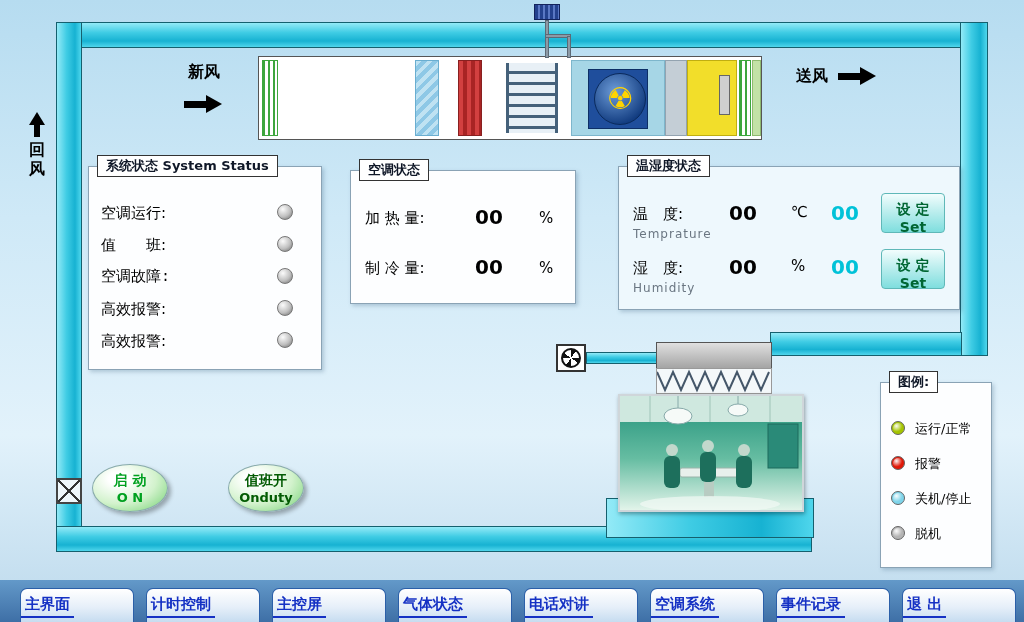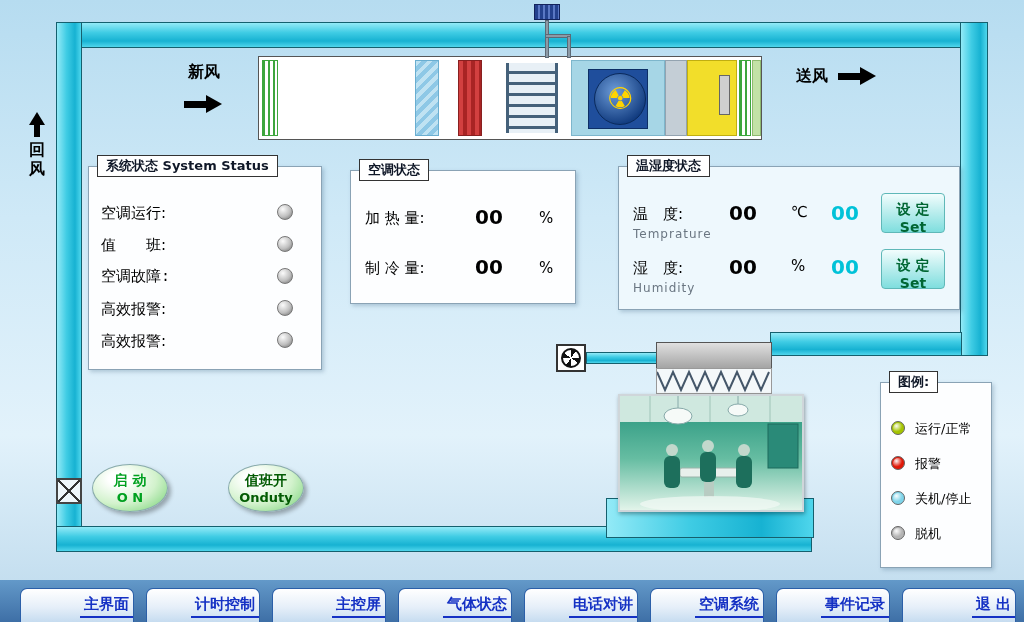--- a/index.html
+++ b/index.html
@@ -96,21 +96,21 @@
   .pinwheel { position:absolute; left:3px; top:2px; width:20px; height:20px; border-radius:50%; border:2px solid #111;
               background:conic-gradient(#111 0 35deg,#fff 35deg 90deg,#111 90deg 125deg,#fff 125deg 180deg,#111 180deg 215deg,#fff 215deg 270deg,#111 270deg 305deg,#fff 305deg 360deg); }
   .or-frame { position:absolute; left:618px; top:394px; width:186px; height:118px;
               border:2px solid #cfd6da; background:#1e8f78; box-shadow:1px 2px 4px rgba(0,0,0,.35); }
 
   
   .navbar { position:absolute; left:0; top:580px; width:1024px; height:42px;
             background:linear-gradient(180deg,#6399c9,#3e6fa6); }
   .nav-btn { position:absolute; top:8px; width:114px; height:34px; border-radius:7px 7px 0 0; cursor:pointer;
              background:linear-gradient(180deg,#ffffff 0%,#e6eff9 55%,#c6dcf0 100%);
-             border:1px solid #2b5fa8; border-bottom:none; text-align:right; }
+             border:1px solid #2b5fa8; border-bottom:none; text-align:left; }
   .nav-btn span { display:inline-block; margin-top:6px; font-size:15px; font-weight:bold; color:#1531c4;
                   border-bottom:2px solid #1531c4; padding:0 4px 2px; }
 </style>
 </head>
 <body>
 
 <div id="app">
 
   <div class="duct duct-h" style="left:60px;top:22px;width:926px;height:26px;"></div>
   <div class="duct duct-v" style="left:56px;top:22px;width:26px;height:530px;"></div>
@@ -267,18 +267,18 @@
         <span class="legend-label">脱机</span>
       </div>
   </div>
 
   <div class="navbar">
     <div class="nav-btn" style="left:20px;"><span>主界面</span></div>
     <div class="nav-btn" style="left:146px;"><span>计时控制</span></div>
     <div class="nav-btn" style="left:272px;"><span>主控屏</span></div>
     <div class="nav-btn" style="left:524px;"><span>电话对讲</span></div>
     <div class="nav-btn" style="left:398px;"><span>气体状态</span></div>
-    <div class="nav-btn" style="left:650px;padding-left:35px;"><span>空调系统</span></div>
+    <div class="nav-btn" style="left:650px;"><span>空调系统</span></div>
     <div class="nav-btn" style="left:776px;"><span>事件记录</span></div>
     <div class="nav-btn" style="left:902px;"><span>退 出</span></div>
   </div>
 
 </div>
 
 </body></html>

